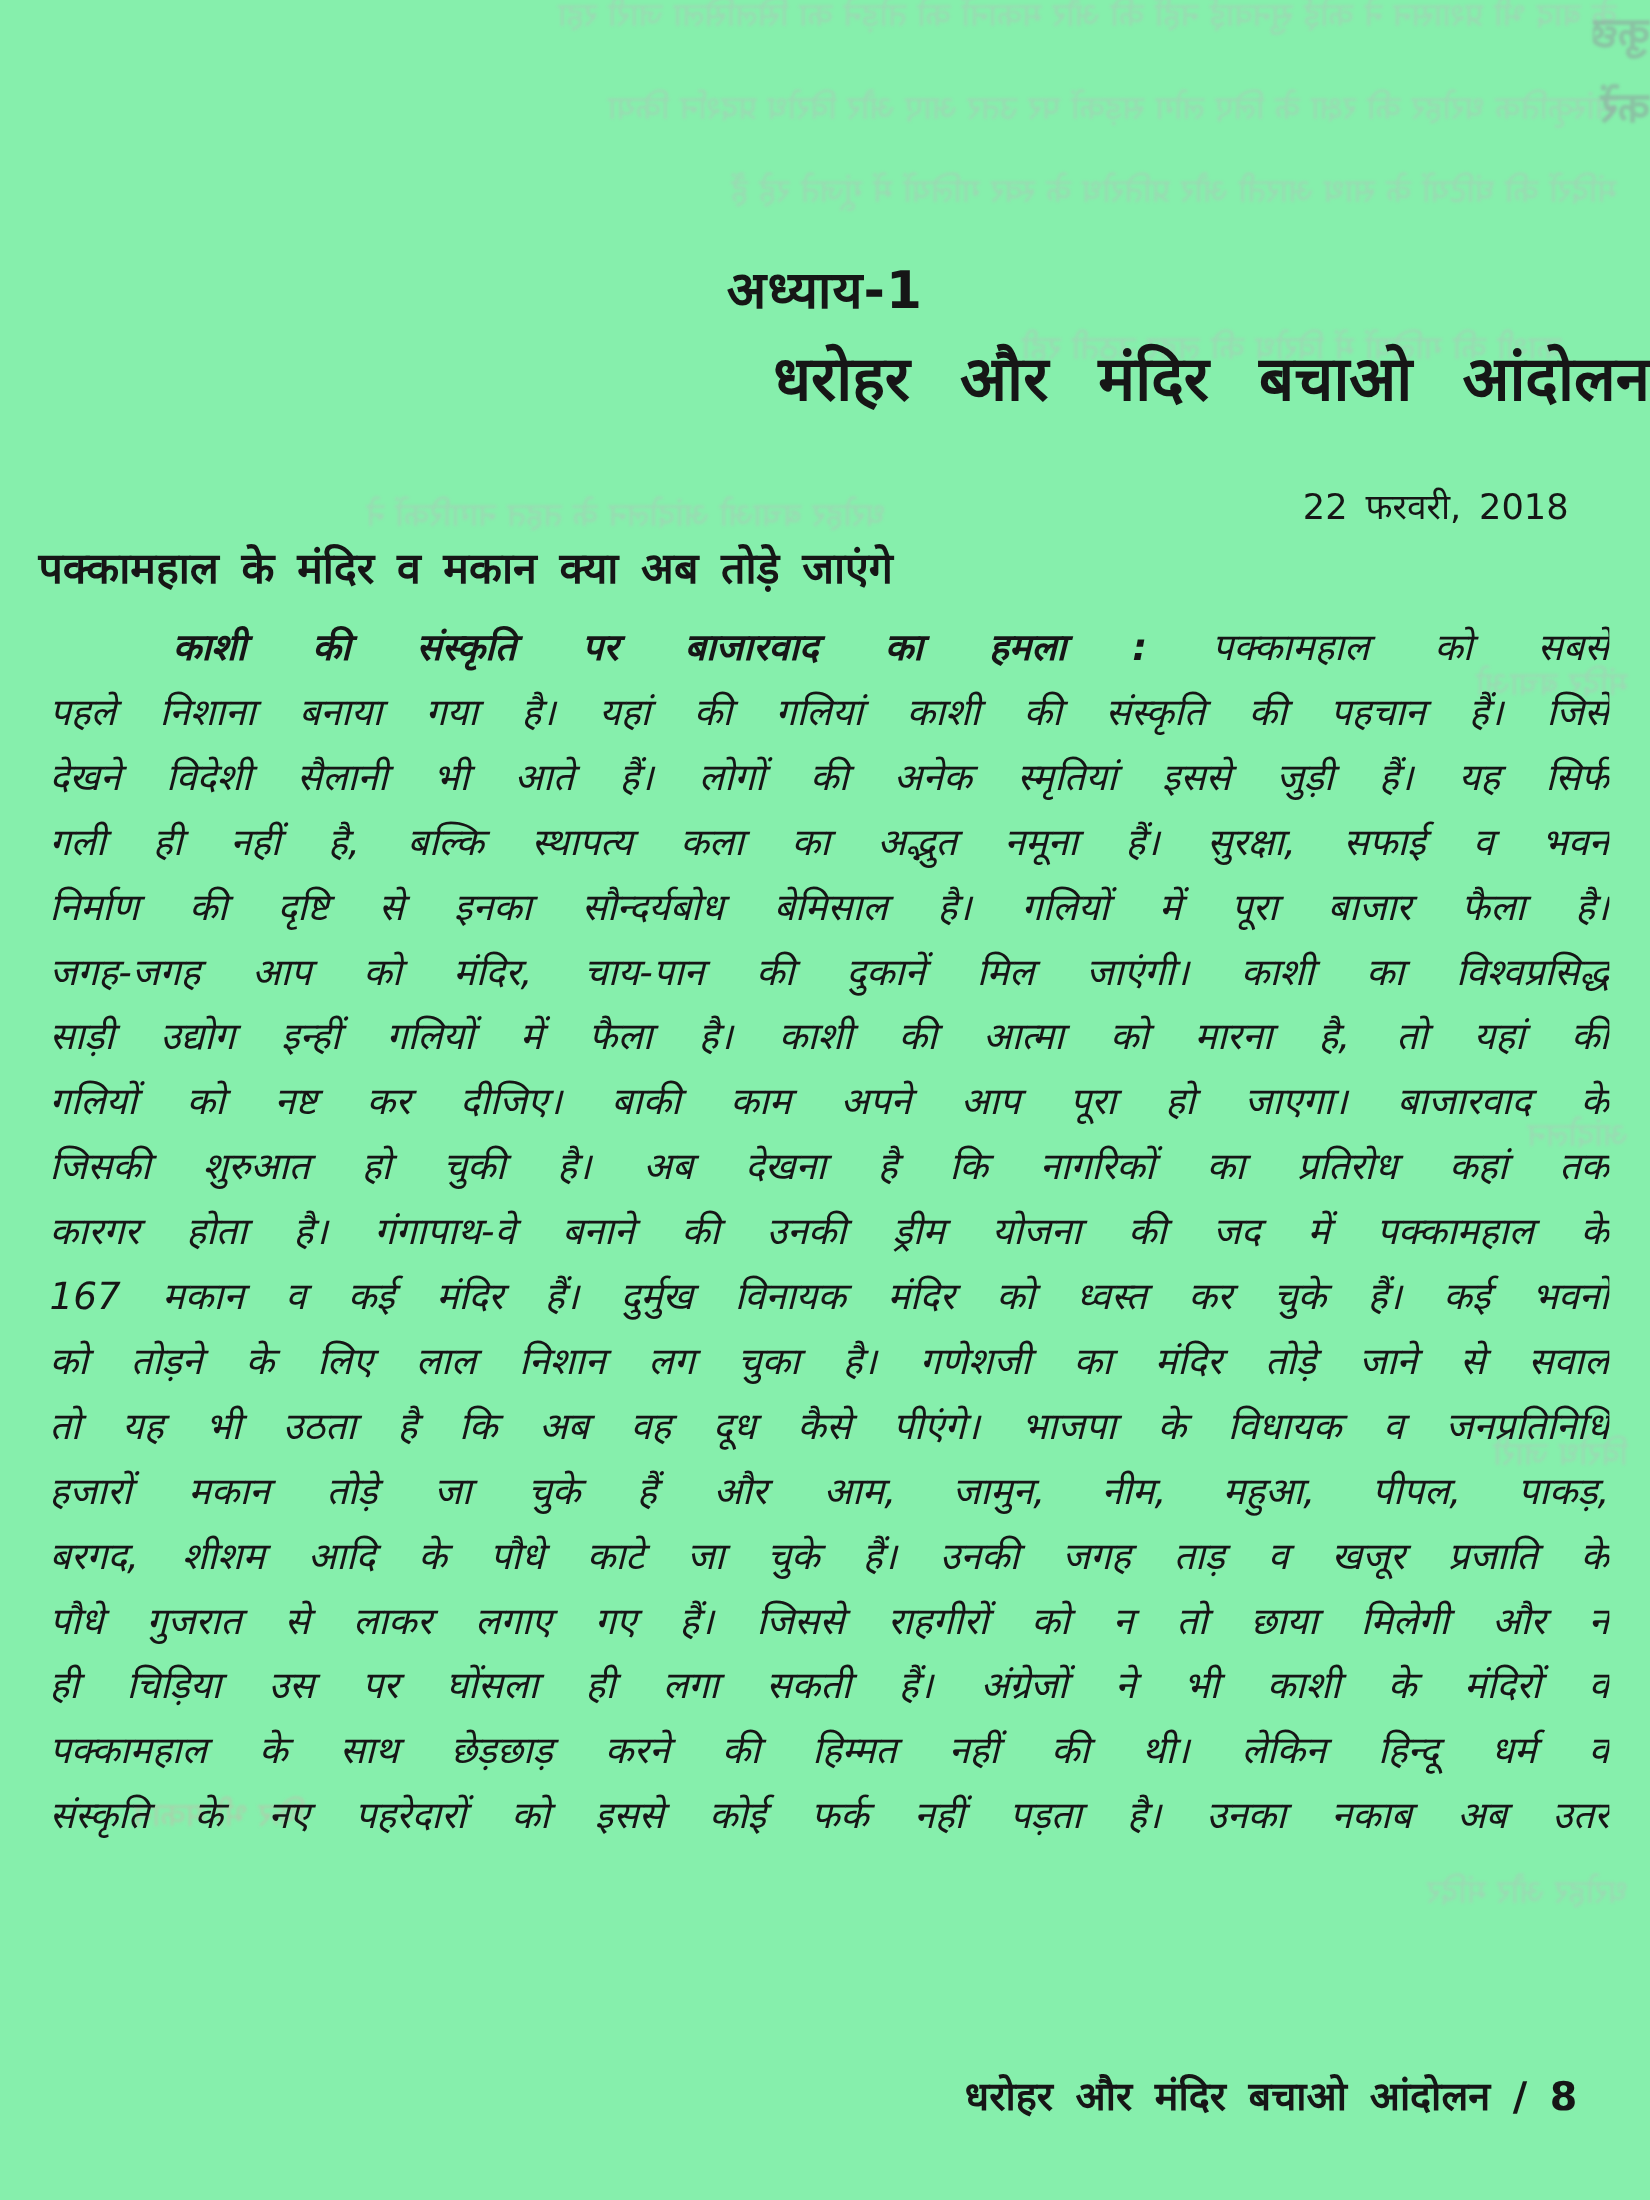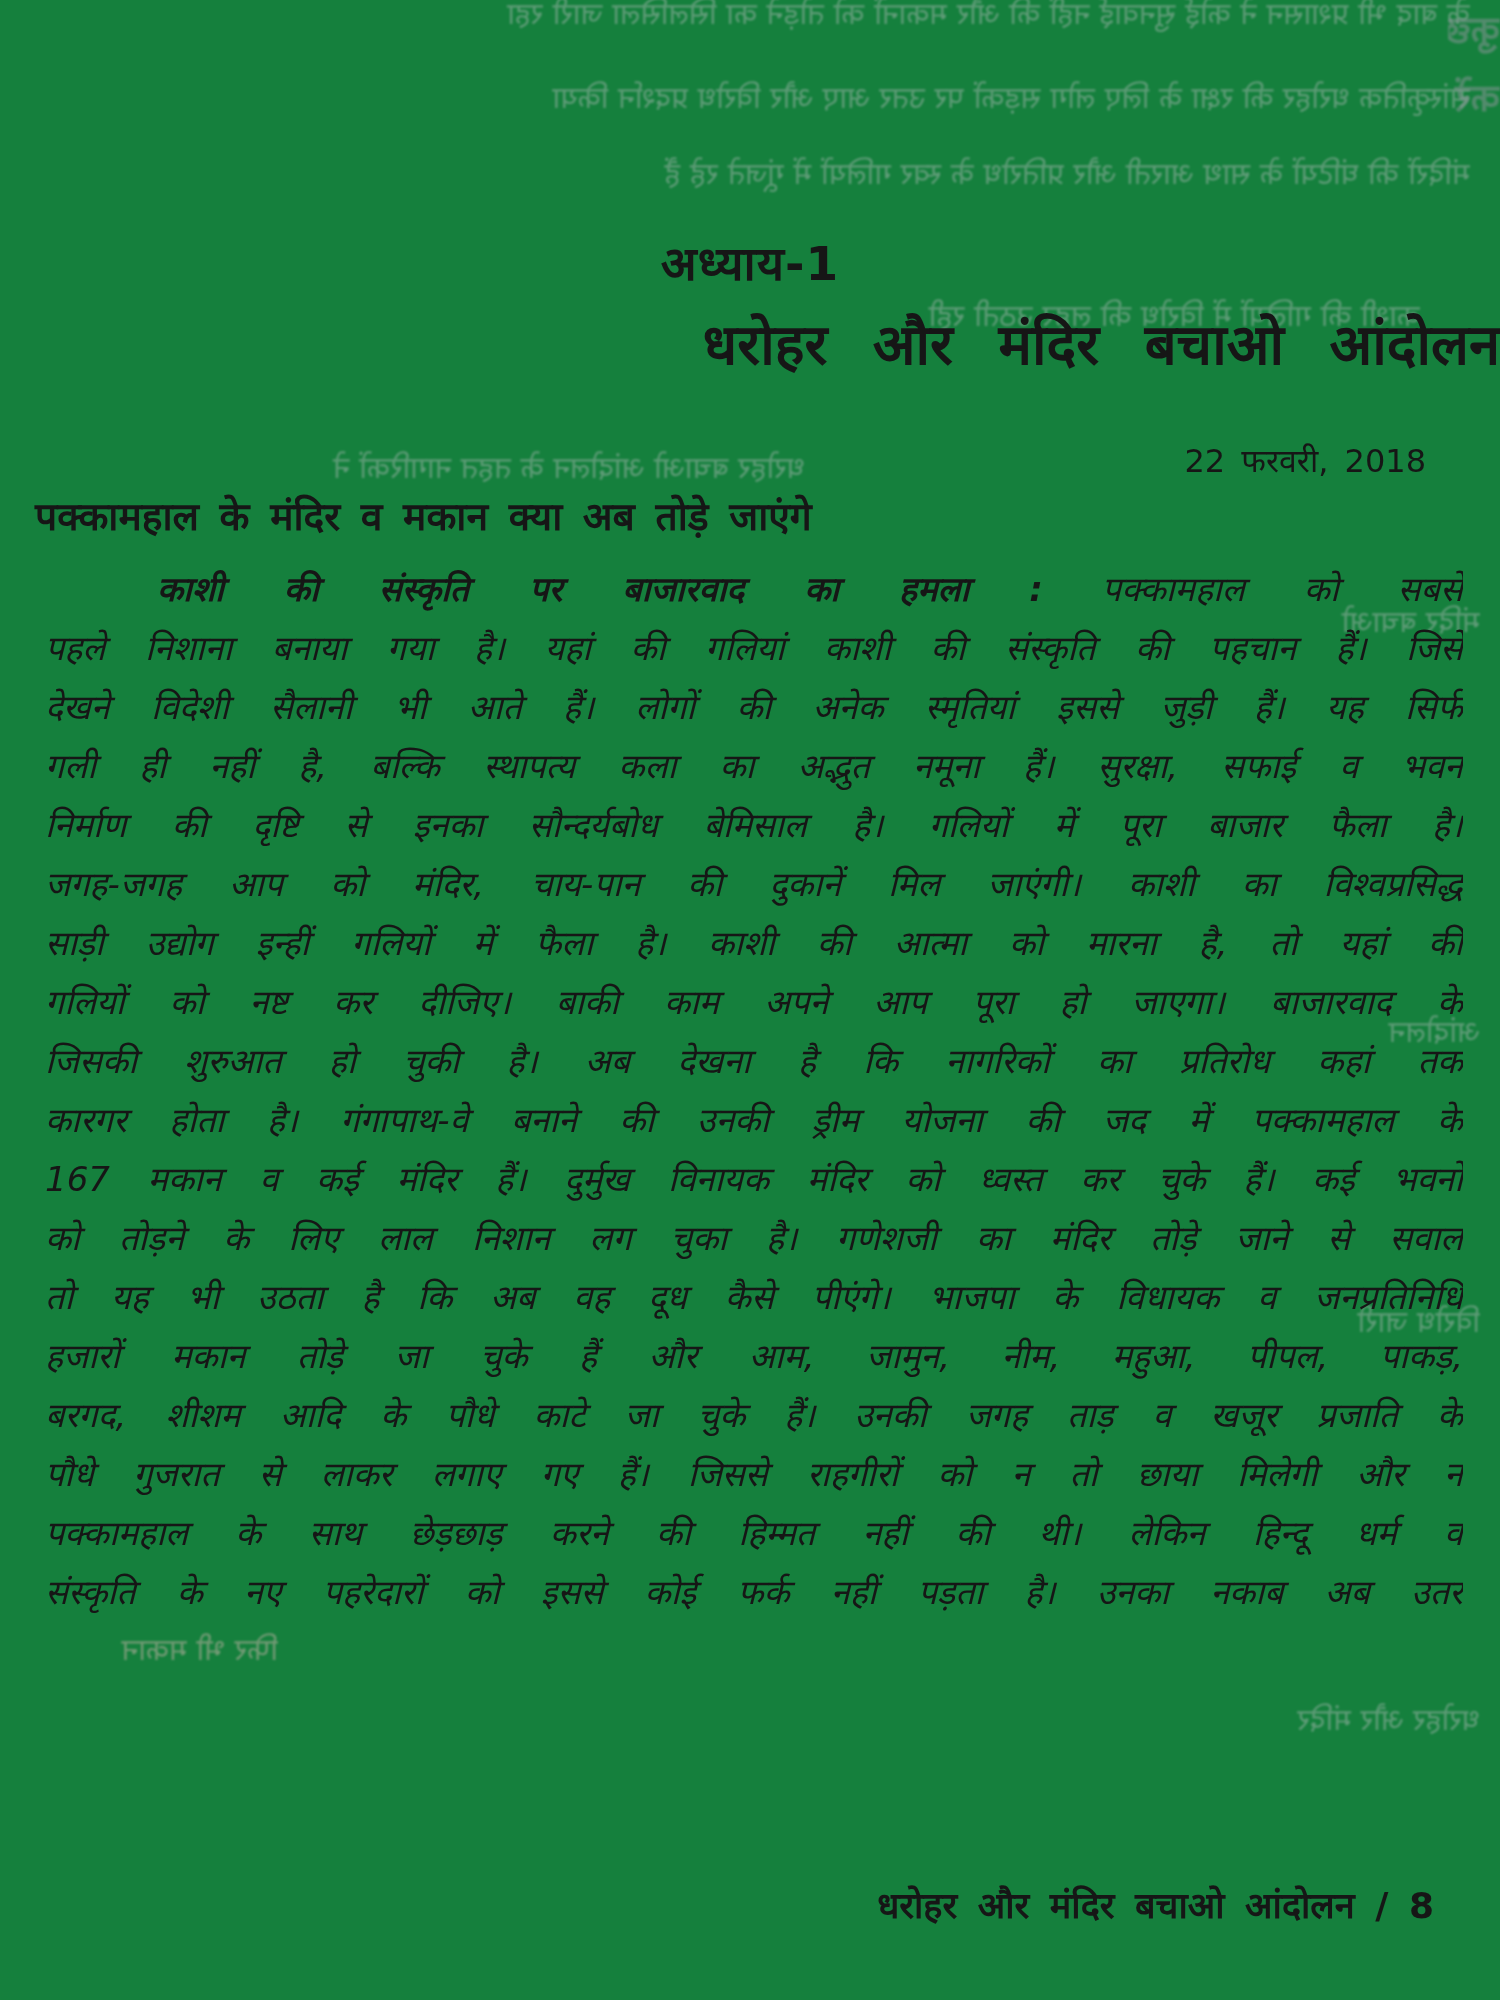--- a/index.html
+++ b/index.html
@@ -1,18 +1,18 @@
 <!DOCTYPE html>
 <html><head>
 <meta charset="utf-8">
 <style>
   html,body{margin:0;padding:0;background:#e8e8e6;}
   .page{
     position:relative;width:1500px;height:2000px;margin:0 auto;
-    background:#15803d;color:#161616;overflow:hidden;
+    background:#86efac;color:#161616;overflow:hidden;
     font-family:"DejaVu Sans",sans-serif;
   }
   
   .ghost{
     position:absolute;color:#b6bdbc;opacity:.45;filter:blur(1.3px);
     transform:scaleX(-1);font-size:30px;white-space:nowrap;overflow:hidden;
     pointer-events:none;
   }
   .ghost.pink{color:#ccb4ab;opacity:.5;}
   .ghost.edge{color:#8f969b;opacity:.5;font-weight:bold;font-size:38px;}
@@ -81,18 +81,19 @@
       <div class="body-line">साड़ी उद्योग इन्हीं गलियों में फैला है। काशी की आत्मा को मारना है, तो यहां की</div>
       <div class="body-line">गलियों को नष्ट कर दीजिए। बाकी काम अपने आप पूरा हो जाएगा। बाजारवाद के</div>
       <div class="body-line">जिसकी शुरुआत हो चुकी है। अब देखना है कि नागरिकों का प्रतिरोध कहां तक</div>
       <div class="body-line">कारगर होता है। गंगापाथ-वे बनाने की उनकी ड्रीम योजना की जद में पक्कामहाल के</div>
       <div class="body-line">167 मकान व कई मंदिर हैं। दुर्मुख विनायक मंदिर को ध्वस्त कर चुके हैं। कई भवनों</div>
       <div class="body-line">को तोड़ने के लिए लाल निशान लग चुका है। गणेशजी का मंदिर तोड़े जाने से सवाल</div>
       <div class="body-line">तो यह भी उठता है कि अब वह दूध कैसे पीएंगे। भाजपा के विधायक व जनप्रतिनिधि</div>
       <div class="body-line">हजारों मकान तोड़े जा चुके हैं और आम, जामुन, नीम, महुआ, पीपल, पाकड़,</div>
       <div class="body-line">बरगद, शीशम आदि के पौधे काटे जा चुके हैं। उनकी जगह ताड़ व खजूर प्रजाति के</div>
       <div class="body-line">पौधे गुजरात से लाकर लगाए गए हैं। जिससे राहगीरों को न तो छाया मिलेगी और न</div>
+      <div class="body-line">ही चिड़िया उस पर घोंसला ही लगा सकती हैं। अंग्रेजों ने भी काशी के मंदिरों व</div>
       <div class="body-line">पक्कामहाल के साथ छेड़छाड़ करने की हिम्मत नहीं की थी। लेकिन हिन्दू धर्म व</div>
       <div class="body-line">संस्कृति के नए पहरेदारों को इससे कोई फर्क नहीं पड़ता है। उनका नकाब अब उतर</div>
     </div>
 
   <div class="footer">धरोहर और मंदिर बचाओ आंदोलन / 8</div>
 </div>
 
 </body></html>

